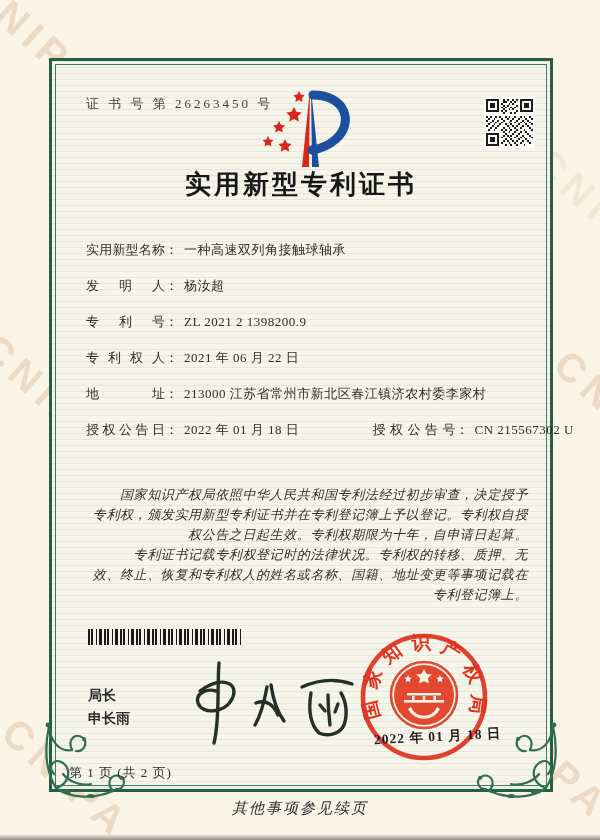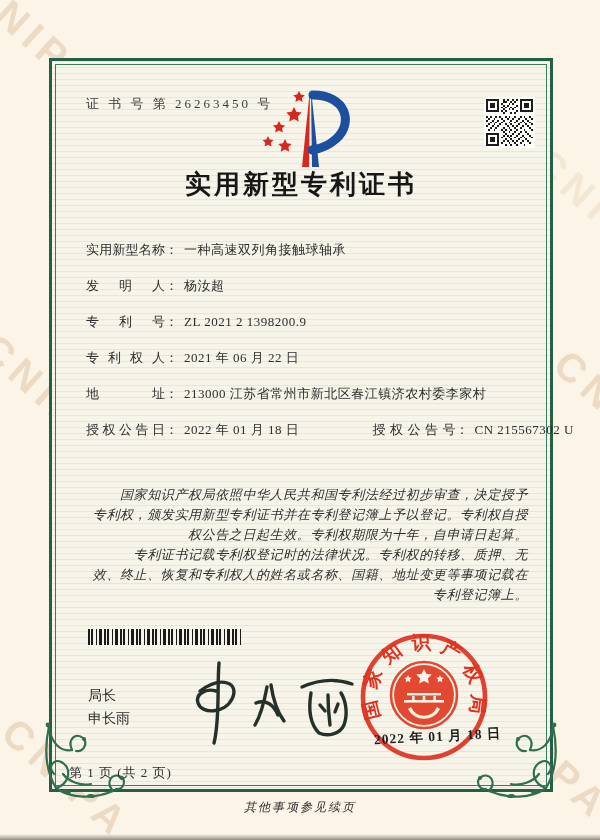--- a/index.html
+++ b/index.html
@@ -38,36 +38,36 @@
   .legal{position:absolute;left:34px;top:424px;width:442px;font-size:13px;line-height:20px;
          color:#2f2f2f;font-style:italic;letter-spacing:0.6px;text-align:right;}
   .legal p{margin:0;text-indent:2em;}
 
   .barcode{position:absolute;left:36px;top:568px;width:153px;height:16px;
     background:repeating-linear-gradient(90deg,
       #1a1a1a 0 2px,#f6f4ea 2px 3px,#1a1a1a 3px 5px,#f6f4ea 5px 8px,
       #1a1a1a 8px 9px,#f6f4ea 9px 11px,#1a1a1a 11px 14px,#f6f4ea 14px 16px);}
 
   .director{position:absolute;left:36px;top:623px;font-family:"Liberation Sans","DejaVu Sans",sans-serif;
-            font-size:14px;font-weight:400;color:#2b2b2b;line-height:23px;}
+            font-size:14px;font-weight:700;color:#2b2b2b;line-height:23px;}
   .signature{position:absolute;left:118px;top:596px;width:200px;height:92px;}
 
   .seal{position:absolute;left:306px;top:570px;width:132px;height:132px;}
   .seal-date{position:absolute;left:322px;top:666px;width:160px;font-size:13.5px;font-weight:bold;
              color:#1d1d1d;letter-spacing:1px;transform:rotate(-3deg);white-space:nowrap;}
 
   .corner{position:absolute;width:92px;height:92px;}
   .corner.bl{left:-13px;bottom:-15px;}
   .corner.br{right:-13px;bottom:-15px;transform:scaleX(-1);}
 
   .page-no{position:absolute;left:17px;bottom:7px;width:100%;text-align:left;
            font-size:13px;color:#2f2f2f;letter-spacing:1px;}
 
   .footer-note{position:absolute;left:0;top:799px;width:100%;text-align:center;
-               font-size:12px;font-style:italic;color:#2f2f2f;letter-spacing:2px;}
+               font-size:15px;font-style:italic;color:#2f2f2f;letter-spacing:2px;}
 
   .bottom-edge{position:absolute;left:0;bottom:0;width:100%;height:6px;
                background:linear-gradient(180deg,rgba(110,108,100,0) 0%,rgba(90,88,82,0.65) 100%);}
 </style>
 </head>
 <body>
 
 <div class="page">
 
   <div class="wm" style="left:-45px;top:14px;">CNIPA</div>

